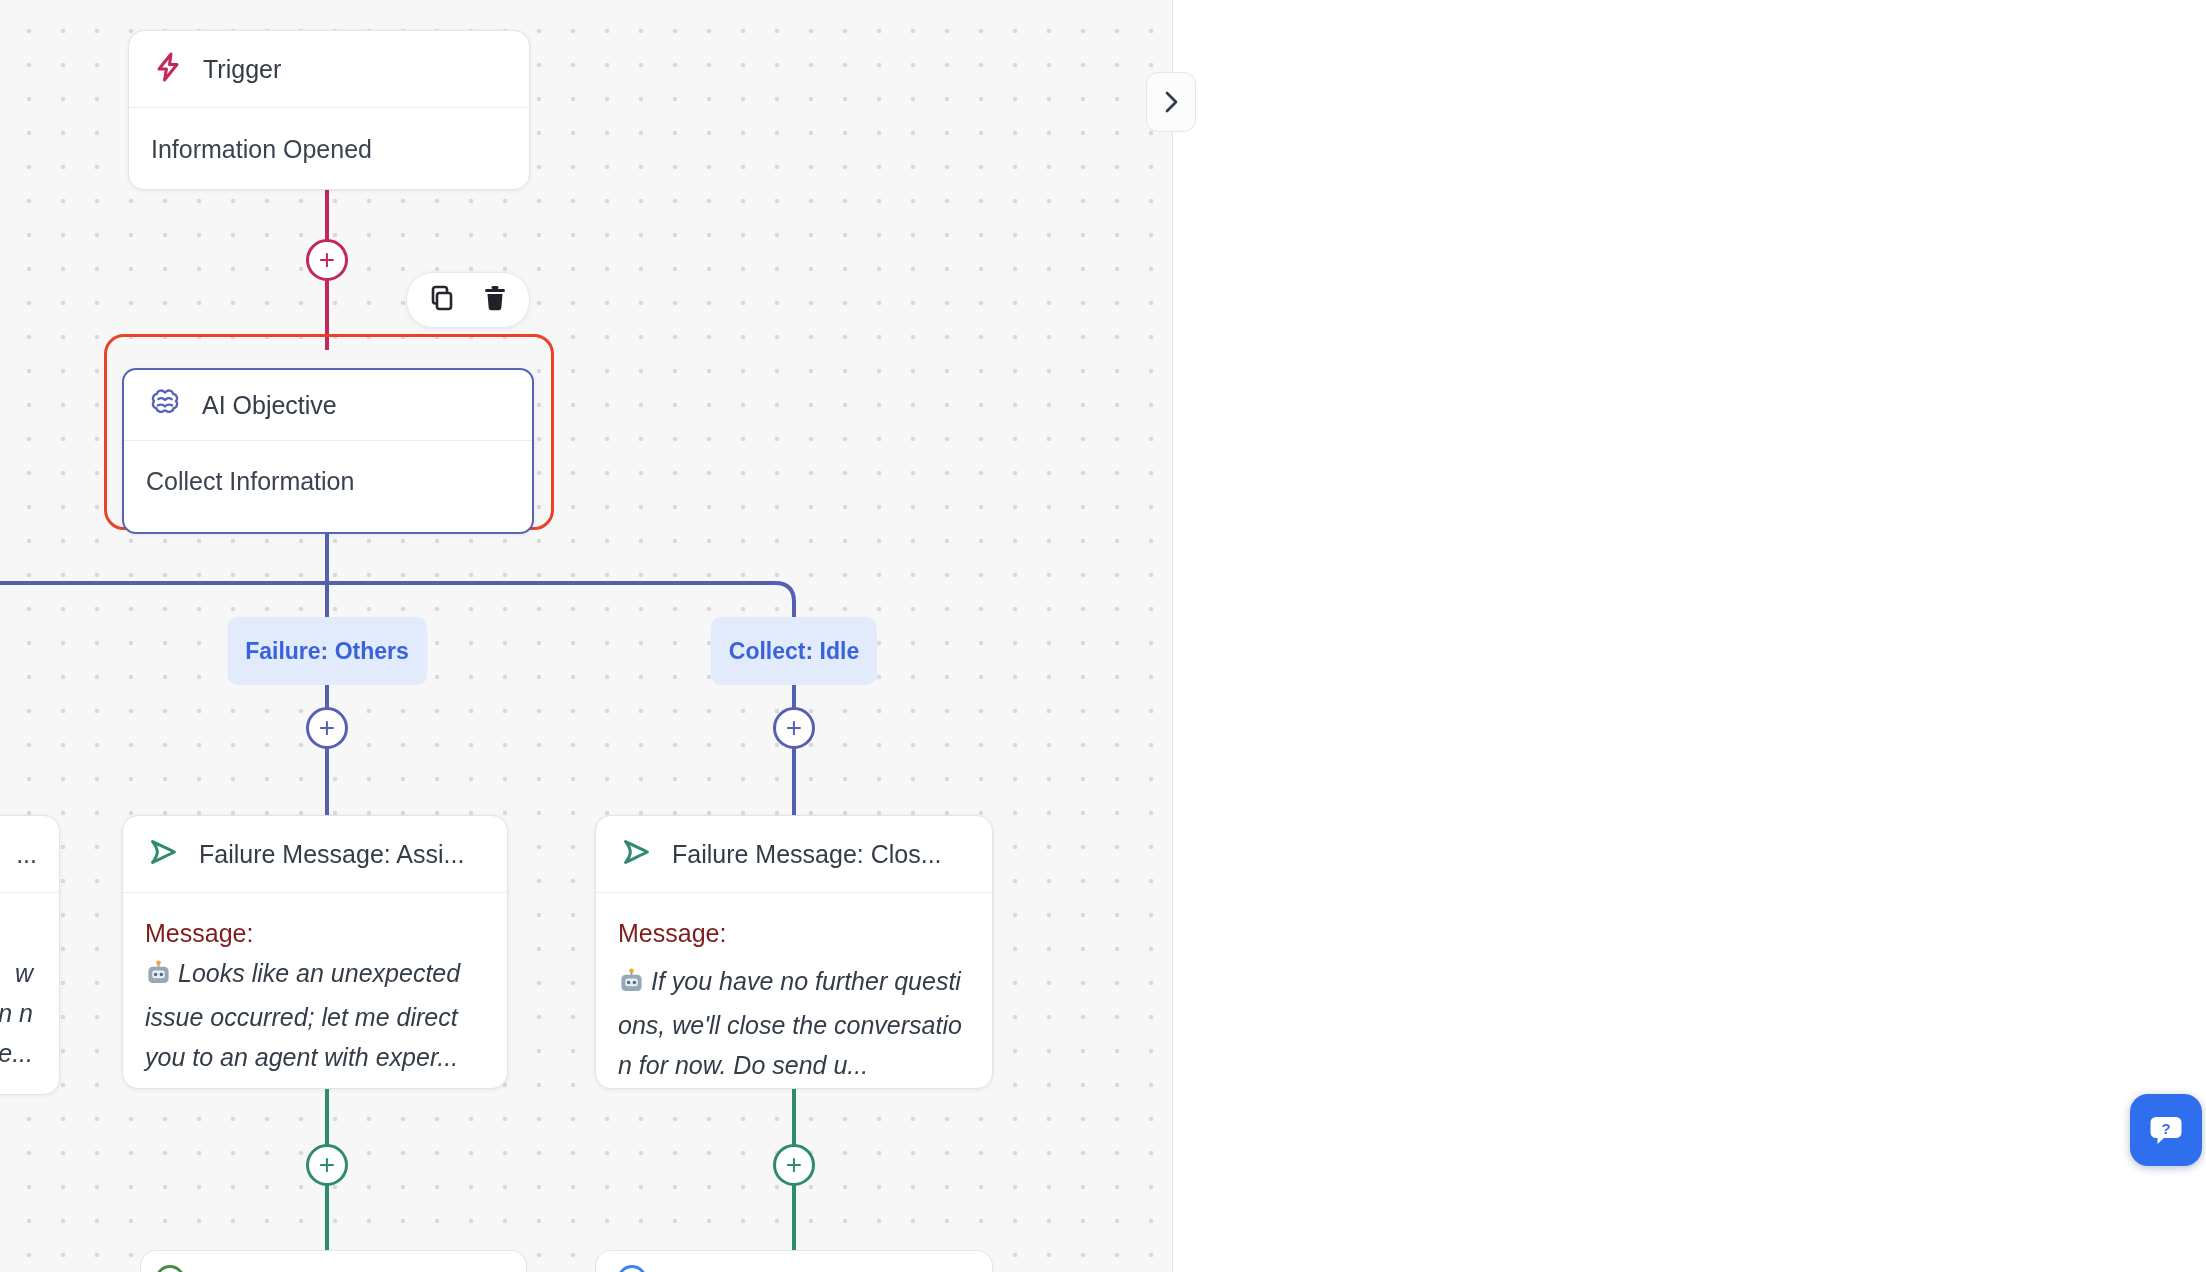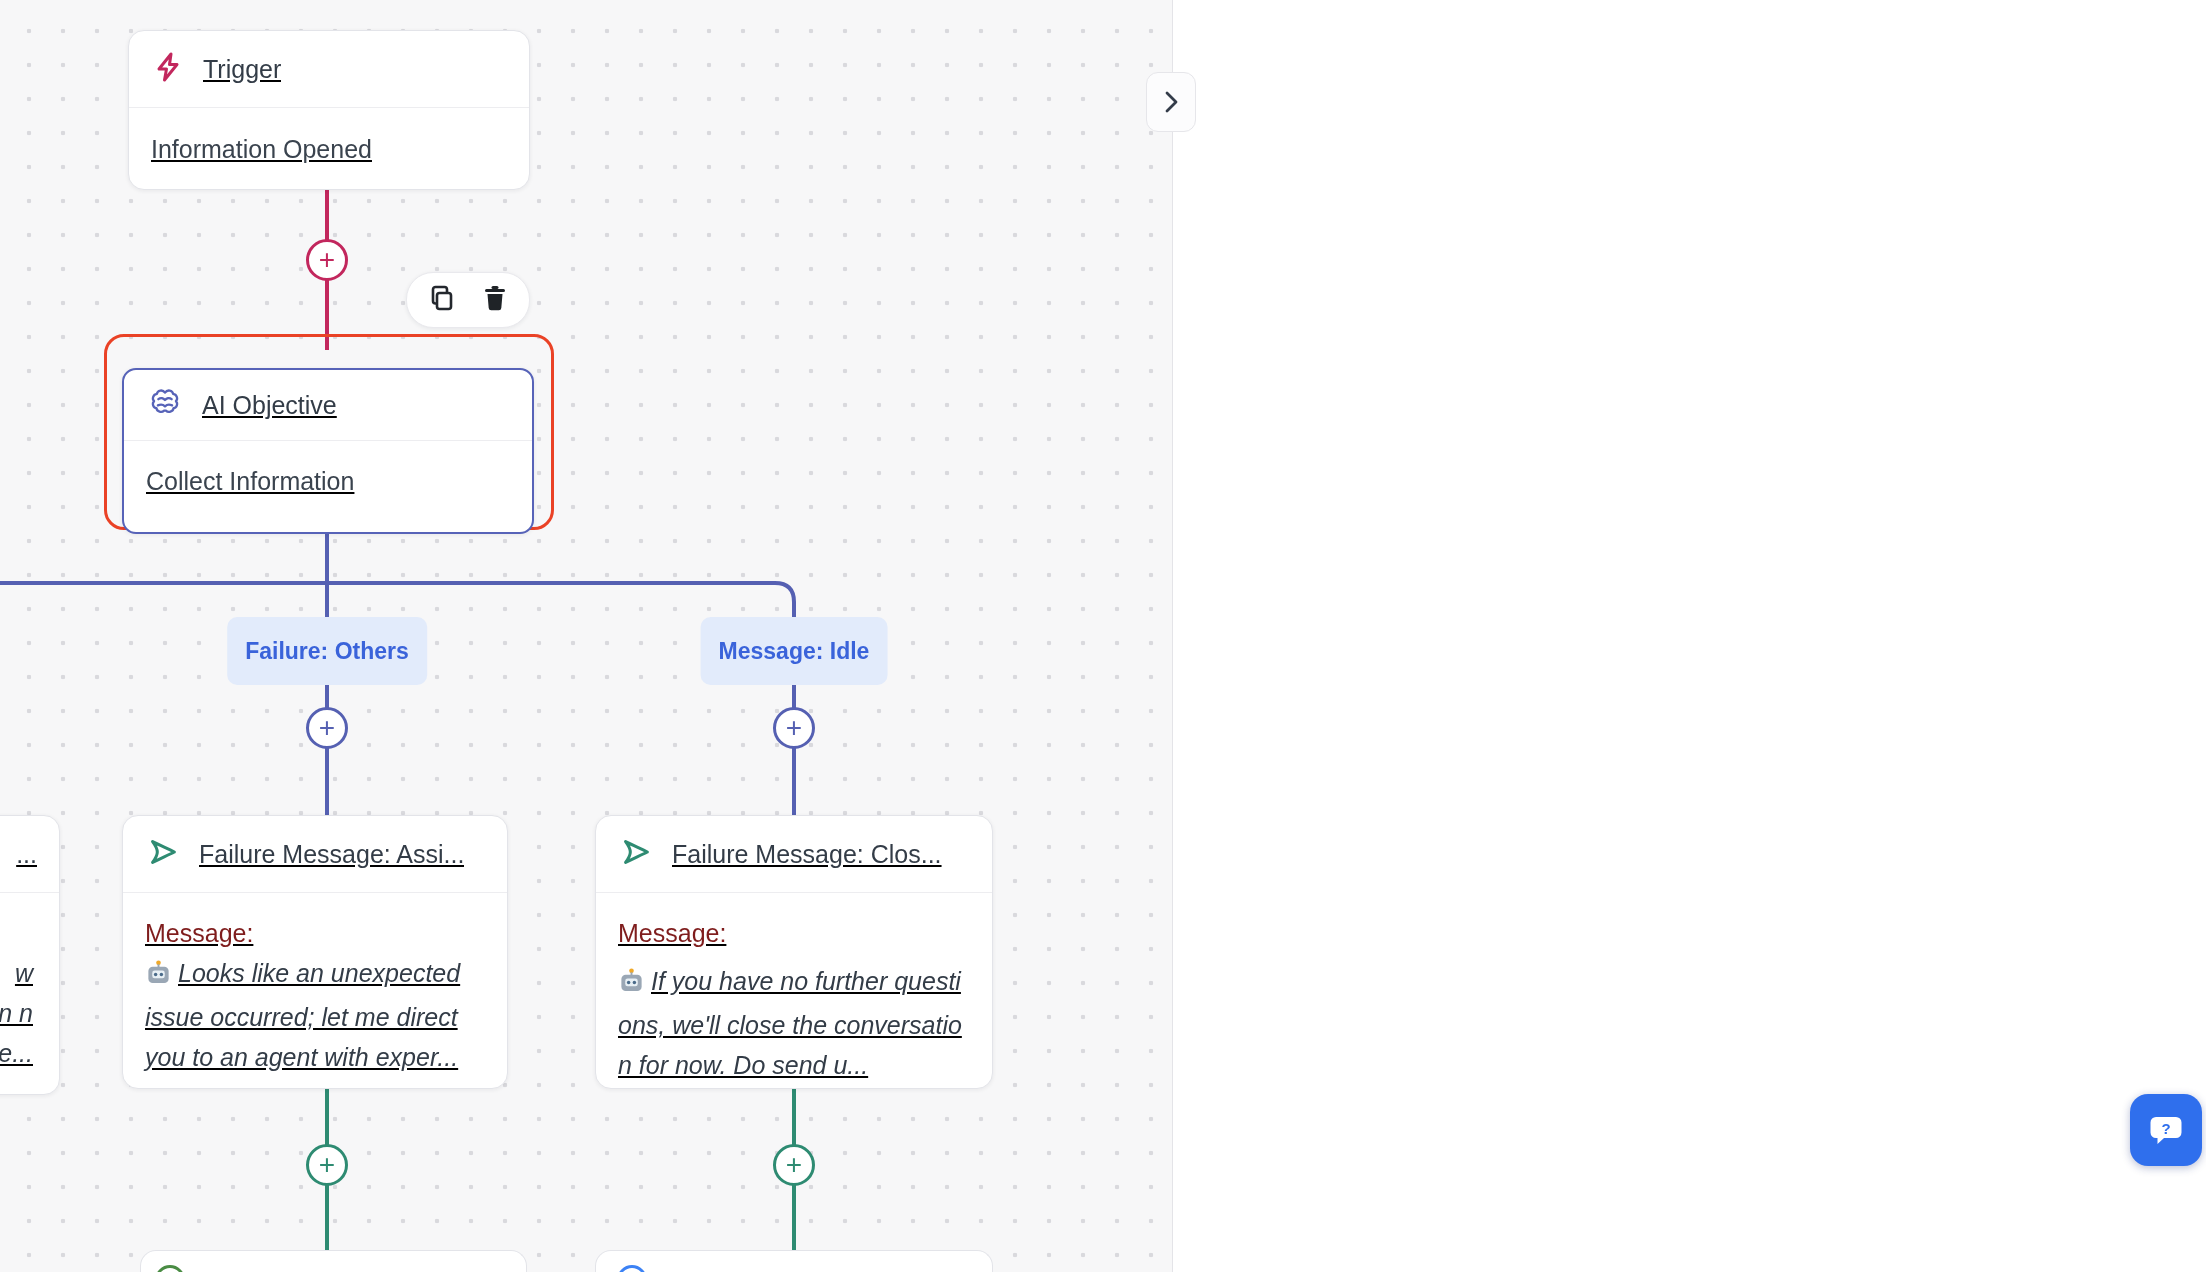--- a/index.html
+++ b/index.html
@@ -7,21 +7,21 @@
   body{position:relative;background:#f7f7f8;}
 
   
   #canvas{position:absolute;left:0;top:0;width:1172px;height:1272px;
     background-color:#f7f7f8;
     background-image:radial-gradient(circle,#d9d9dd 2px,transparent 2.6px);
     background-size:34px 34px;background-position:12px 14px;}
   #connectors{position:absolute;left:0;top:0;}
 
   .node{position:absolute;background:#fff;border:1.5px solid #e3e4e9;border-radius:16px;
-    box-shadow:0 1px 4px rgba(30,35,48,.07);text-decoration:underline;}
+    box-shadow:0 1px 4px rgba(30,35,48,.07);}
   .node-header{display:flex;align-items:center;gap:18px;padding:0 22px;height:76px;}
   .node-title{font-size:25px;color:#333c47;white-space:nowrap;overflow:hidden;}
   .node-divider{border-top:1.5px solid #ededf0;margin:0;}
   .node-body{padding:20px 22px;font-size:25px;color:#3a434e;line-height:40px;}
 
   #trigger-node{left:128px;top:30px;width:400px;height:158px;}
   #trigger-node .node-body{display:flex;align-items:center;height:42px;}
 
   #ai-outline{position:absolute;left:104px;top:334px;width:444px;height:190px;
     border:3px solid #ea4226;border-radius:20px;}
@@ -134,21 +134,21 @@
           <path d="M12.5 22.5 c3-1.5 6-.5 7.5 1 c1.5-1.5 4.5-2.5 7.5-1"></path>
         </svg>
       </span>
       <span class="node-title">AI Objective</span>
     </div>
     <div class="node-divider"></div>
     <div class="node-body">Collect Information</div>
   </div>
 
   <div class="branch-label" style="left:327px;">Failure: Others</div>
-  <div class="branch-label" style="left:794px;">Message: Idle</div>
+  <div class="branch-label" style="left:794px;">Collect: Idle</div>
 
   <div class="node" id="failure-node-left">
     <div class="node-header">
       <span>
         <svg width="36" height="36" viewBox="0 0 38 38" fill="none" stroke="#2e8b72" stroke-width="3.2" stroke-linecap="round" stroke-linejoin="round">
           <path d="M8 8 C16 12 24 15.5 31 19 C24 22.5 16 26 8 30 C11 26 13 22.5 13 19 C13 15.5 11 12 8 8 Z"></path>
         </svg>
       </span>
       <span class="node-title">Failure Message: Assi...</span>
     </div>

